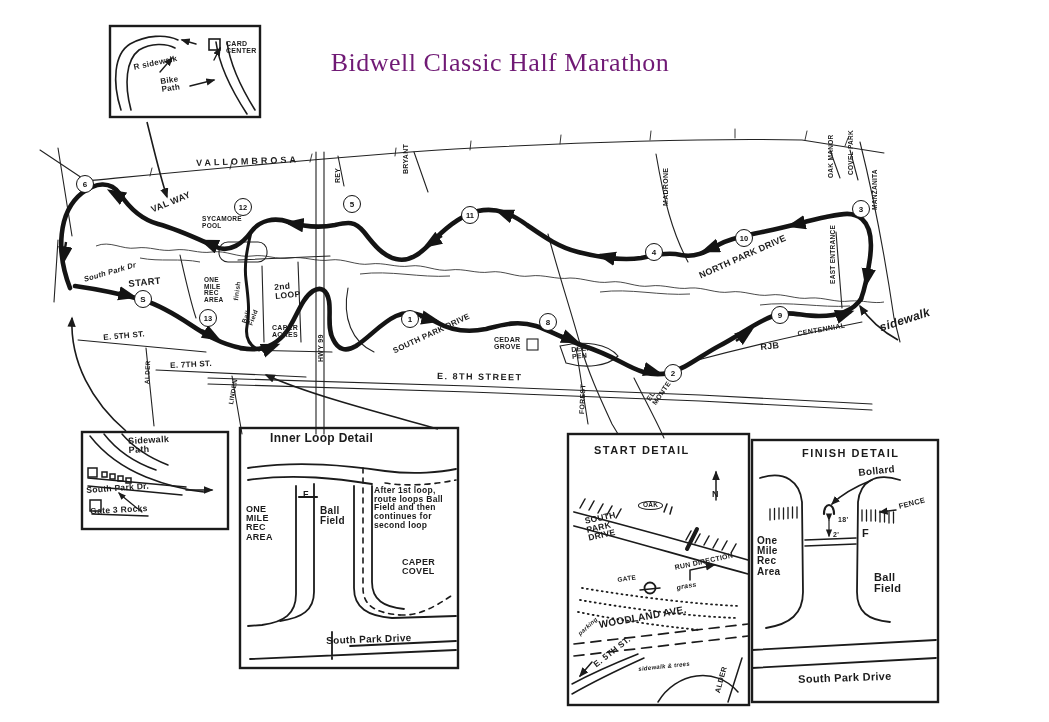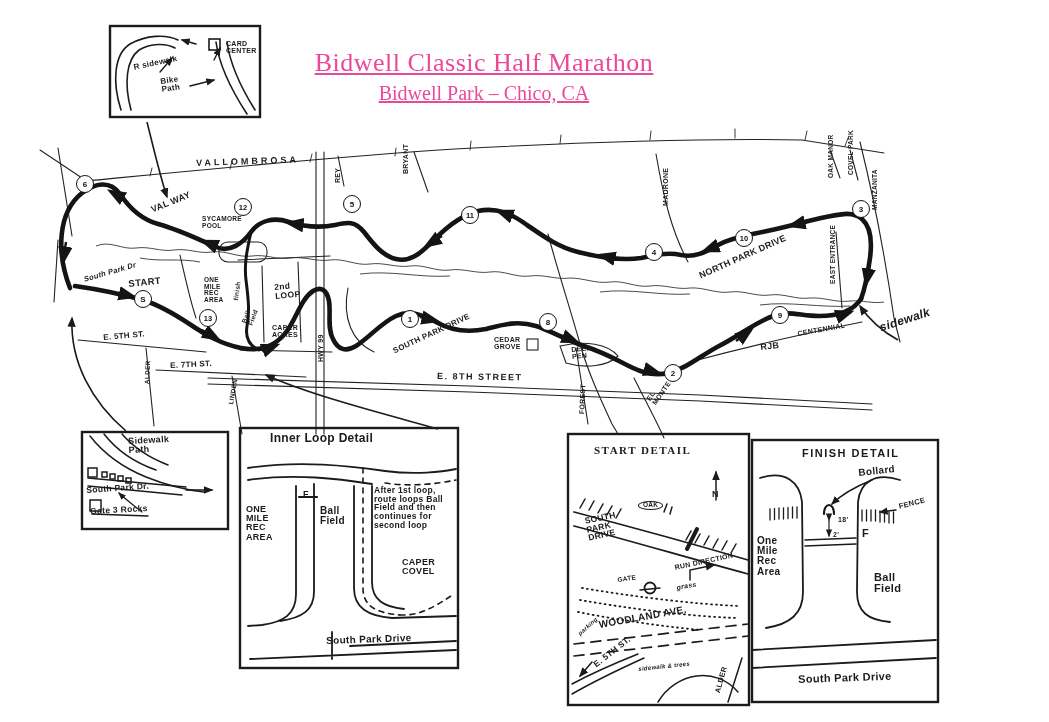--- a/index.html
+++ b/index.html
@@ -11,33 +11,32 @@
        line-height:1.02;white-space:pre-line;transform-origin:0 0;letter-spacing:.3px;}
   .b{font-weight:700;}
   .sp{letter-spacing:3px;}
   .sp2{letter-spacing:1.5px;}
   .hand{font-style:italic;font-weight:600;}
   .oval{border:1.4px solid #1b1b1b;border-radius:50%;padding:0 4px;background:#fff;}
   .mk{position:absolute;width:16px;height:16px;border:1.5px solid #131313;border-radius:50%;
       background:#fff;display:flex;align-items:center;justify-content:center;
       font-family:"Liberation Sans",sans-serif;font-weight:700;font-size:8px;
       transform:translate(-50%,-50%);color:#111;}
-  .title-wrap{position:absolute;left:214px;top:48px;width:540px;text-align:center;
-      font-family:"Liberation Serif",serif;color:#ec4899;text-decoration:underline;}
+  .title-wrap{position:absolute;left:230px;top:48px;width:540px;text-align:center;
+      font-family:"Liberation Serif",serif;color:#701a75;}
   .title-main{font-size:26px;letter-spacing:.5px;}
   .title-sub{font-size:20px;margin-top:4px;}
 </style>
 </head>
 <body>
 
 <div id="page">
 
   <div class="title-wrap">
     <div class="title-main">Bidwell Classic Half Marathon</div>
-    <div class="title-sub">Bidwell Park – Chico, CA</div>
   </div>
 
   <svg width="1049" height="722" viewBox="0 0 1049 722">
     <defs>
       <marker id="ah" markerWidth="9" markerHeight="8" refX="6.5" refY="3" orient="auto">
         <path d="M0,0 L8,3 L0,6 Z" fill="#141414"></path>
       </marker>
       <marker id="ah2" markerWidth="8" markerHeight="7" refX="5.5" refY="2.6" orient="auto">
         <path d="M0,0 L6.5,2.6 L0,5.2 Z" fill="#1b1b1b"></path>
       </marker>
@@ -257,21 +256,21 @@
       <div class="lbl b" style="left: 320px; top: 506px; font-size: 10px;">Ball
 Field</div>
       <div class="lbl b" style="left: 374px; top: 486px; font-size: 8.5px;">After 1st loop,
 route loops Ball
 Field and then
 continues for
 second loop</div>
       <div class="lbl b" style="left: 402px; top: 558px; font-size: 9px;">CAPER
 COVEL</div>
       <div class="lbl b" style="left: 326px; top: 636px; font-size: 10px; transform: rotate(-2deg);">South Park Drive</div>
-      <div class="lbl b sp2" style="left: 594px; top: 445px; font-size: 11px; font-family: Liberation Serif, serif;">START DETAIL</div>
+      <div class="lbl b sp2" style="left: 594px; top: 445px; font-size: 11px;">START DETAIL</div>
       <div class="lbl b" style="left: 712px; top: 490px; font-size: 9px;">N</div>
       <div class="lbl oval b" style="left: 638px; top: 501px; font-size: 6.5px;">OAK</div>
       <div class="lbl b" style="left: 584px; top: 517px; font-size: 8.5px; transform: rotate(-12deg);">SOUTH
 PARK
 DRIVE</div>
       <div class="lbl b" style="left: 674px; top: 564px; font-size: 7px; transform: rotate(-12deg);">RUN DIRECTION</div>
       <div class="lbl b" style="left: 617px; top: 577px; font-size: 6.5px; transform: rotate(-8deg);">GATE</div>
       <div class="lbl hand" style="left: 676px; top: 584px; font-size: 7px; transform: rotate(-10deg);">grass</div>
       <div class="lbl b" style="left: 598px; top: 620px; font-size: 10px; transform: rotate(-10deg);">WOODLAND AVE.</div>
       <div class="lbl b" style="left: 592px; top: 662px; font-size: 8.5px; transform: rotate(-38deg);">E. 5TH ST.</div>

